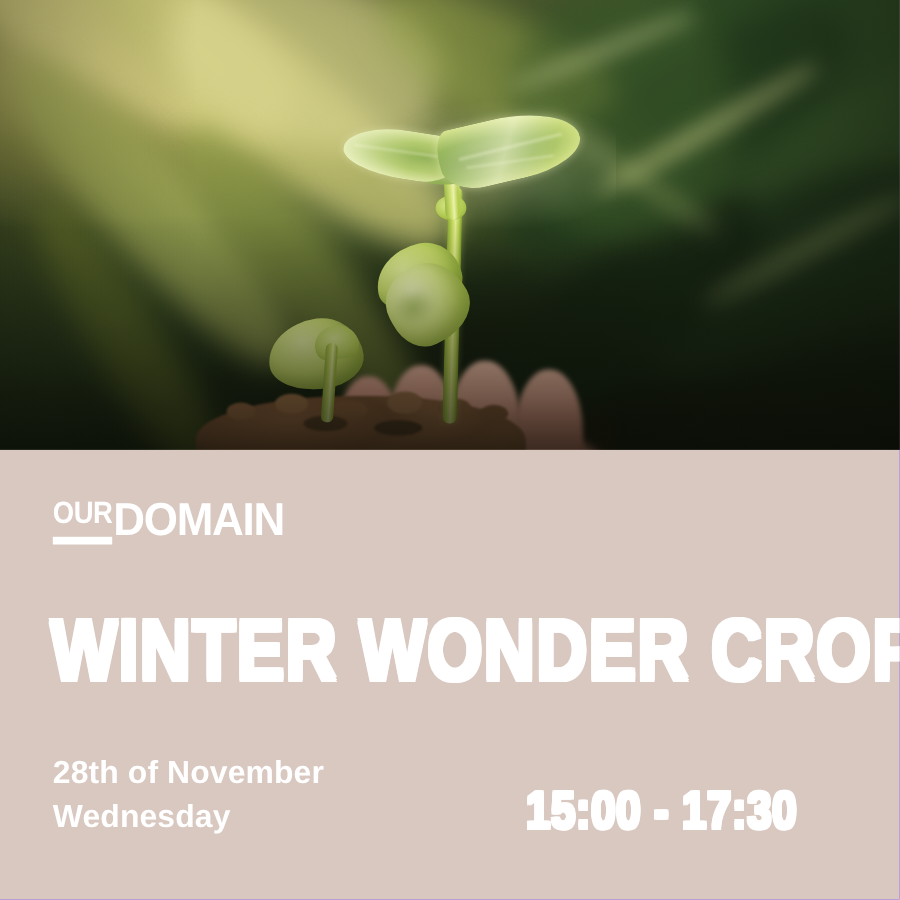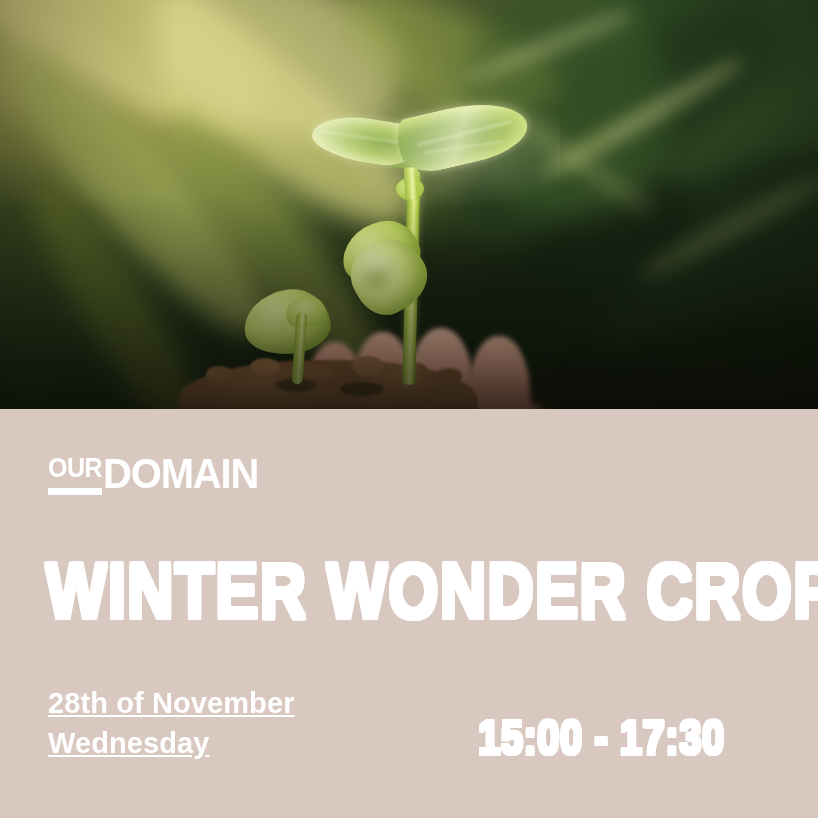--- a/index.html
+++ b/index.html
@@ -318,21 +318,20 @@
   .date-block {
     position: absolute;
     left: 48px;
     top: 683px;
     color: #ffffff;
     font-family: "Liberation Sans", sans-serif;
     font-size: 29px;
     font-weight: 700;
     line-height: 1.38;
     letter-spacing: 0.1px;
-    text-decoration: underline;
   }
   .date-line { display: block; }
 
   
   .time {
     position: absolute;
     left: 478px;
     top: 714px;
     color: #ffffff;
     font-family: "Liberation Sans", sans-serif;

